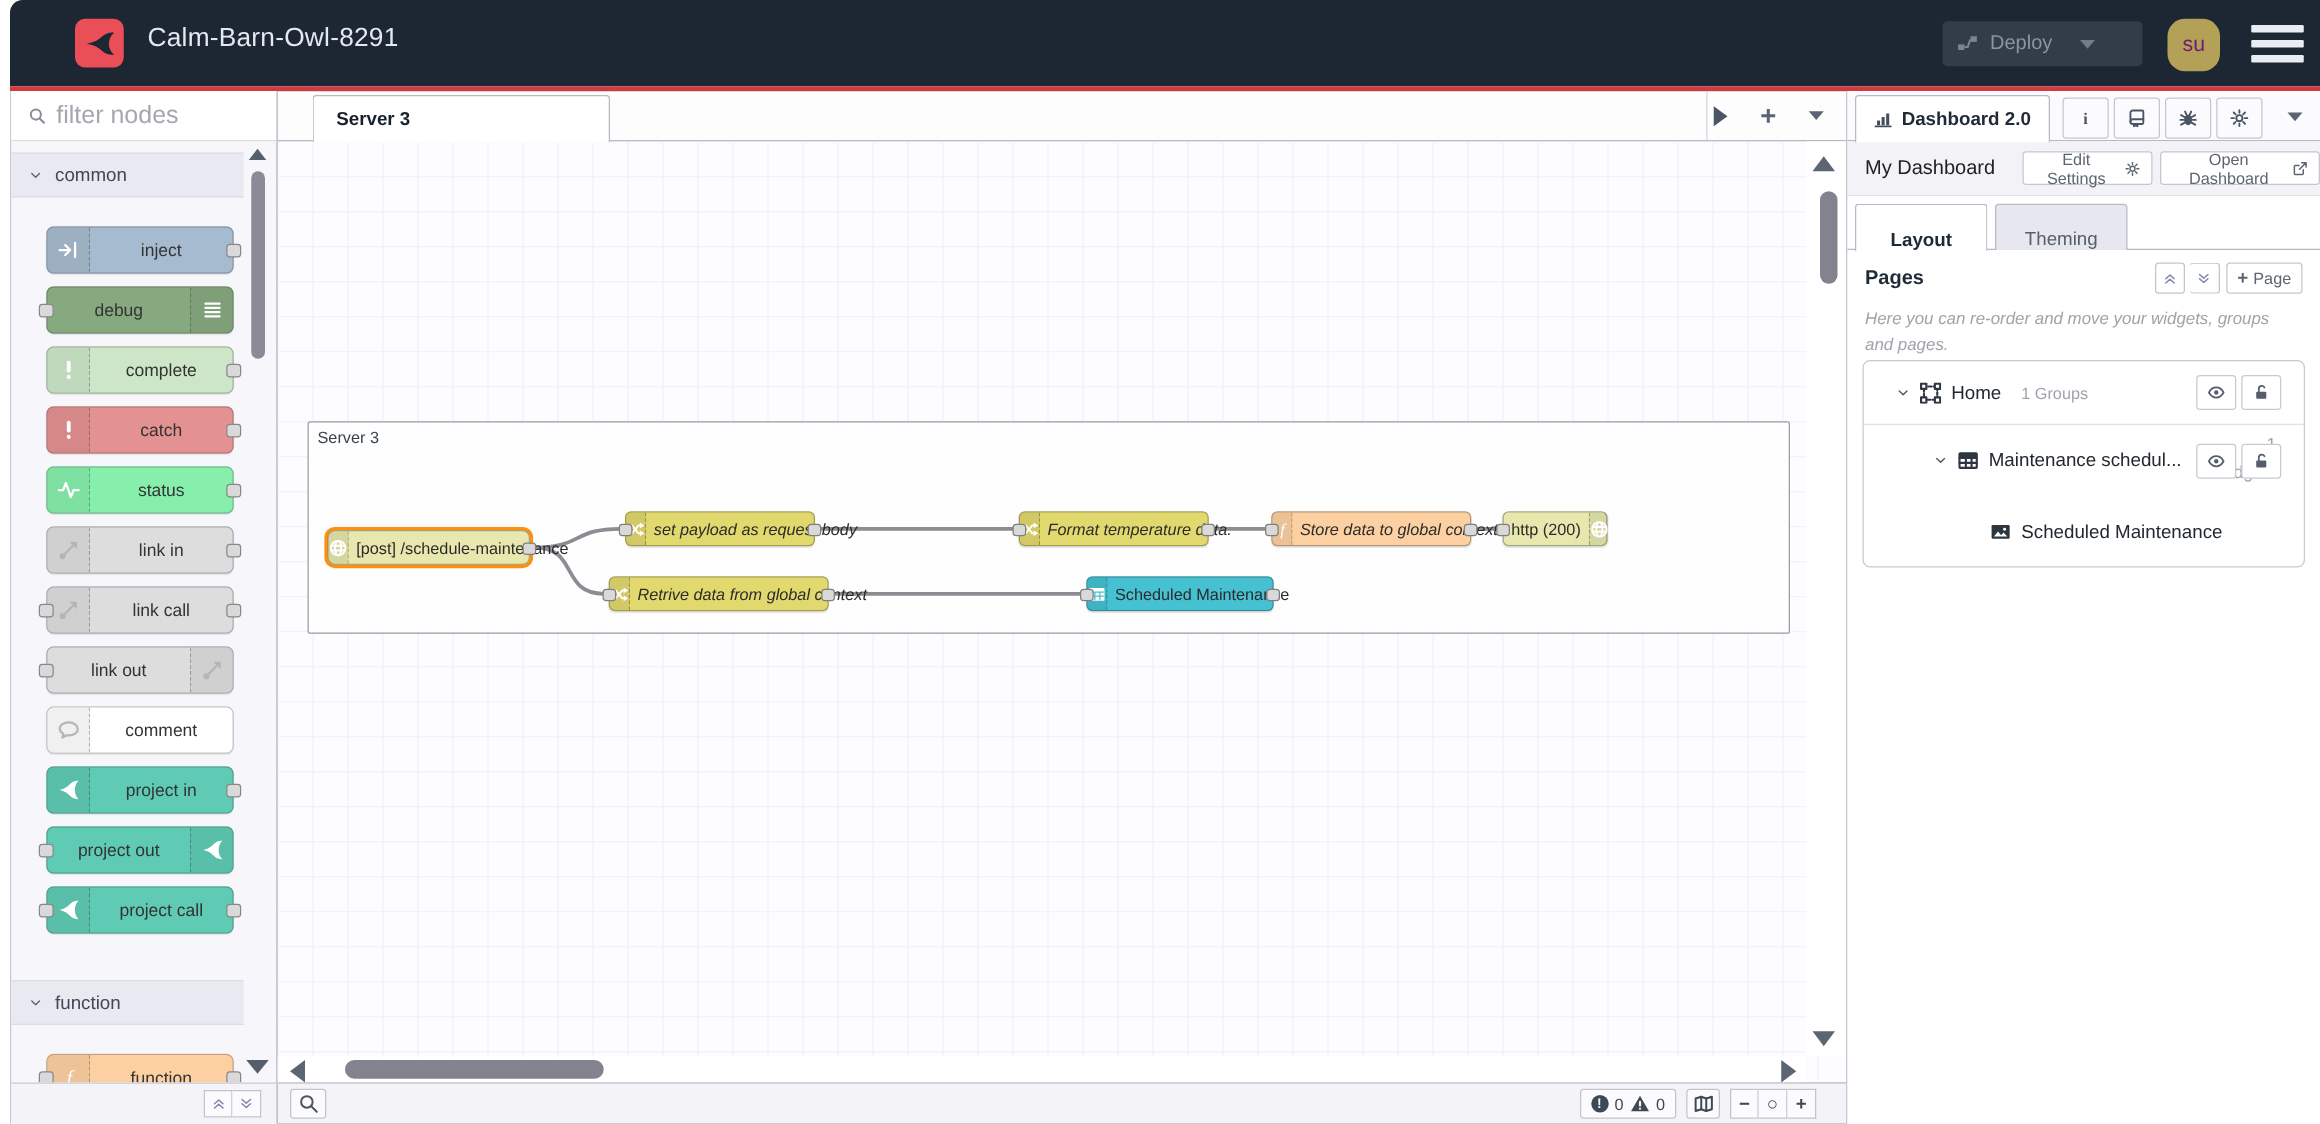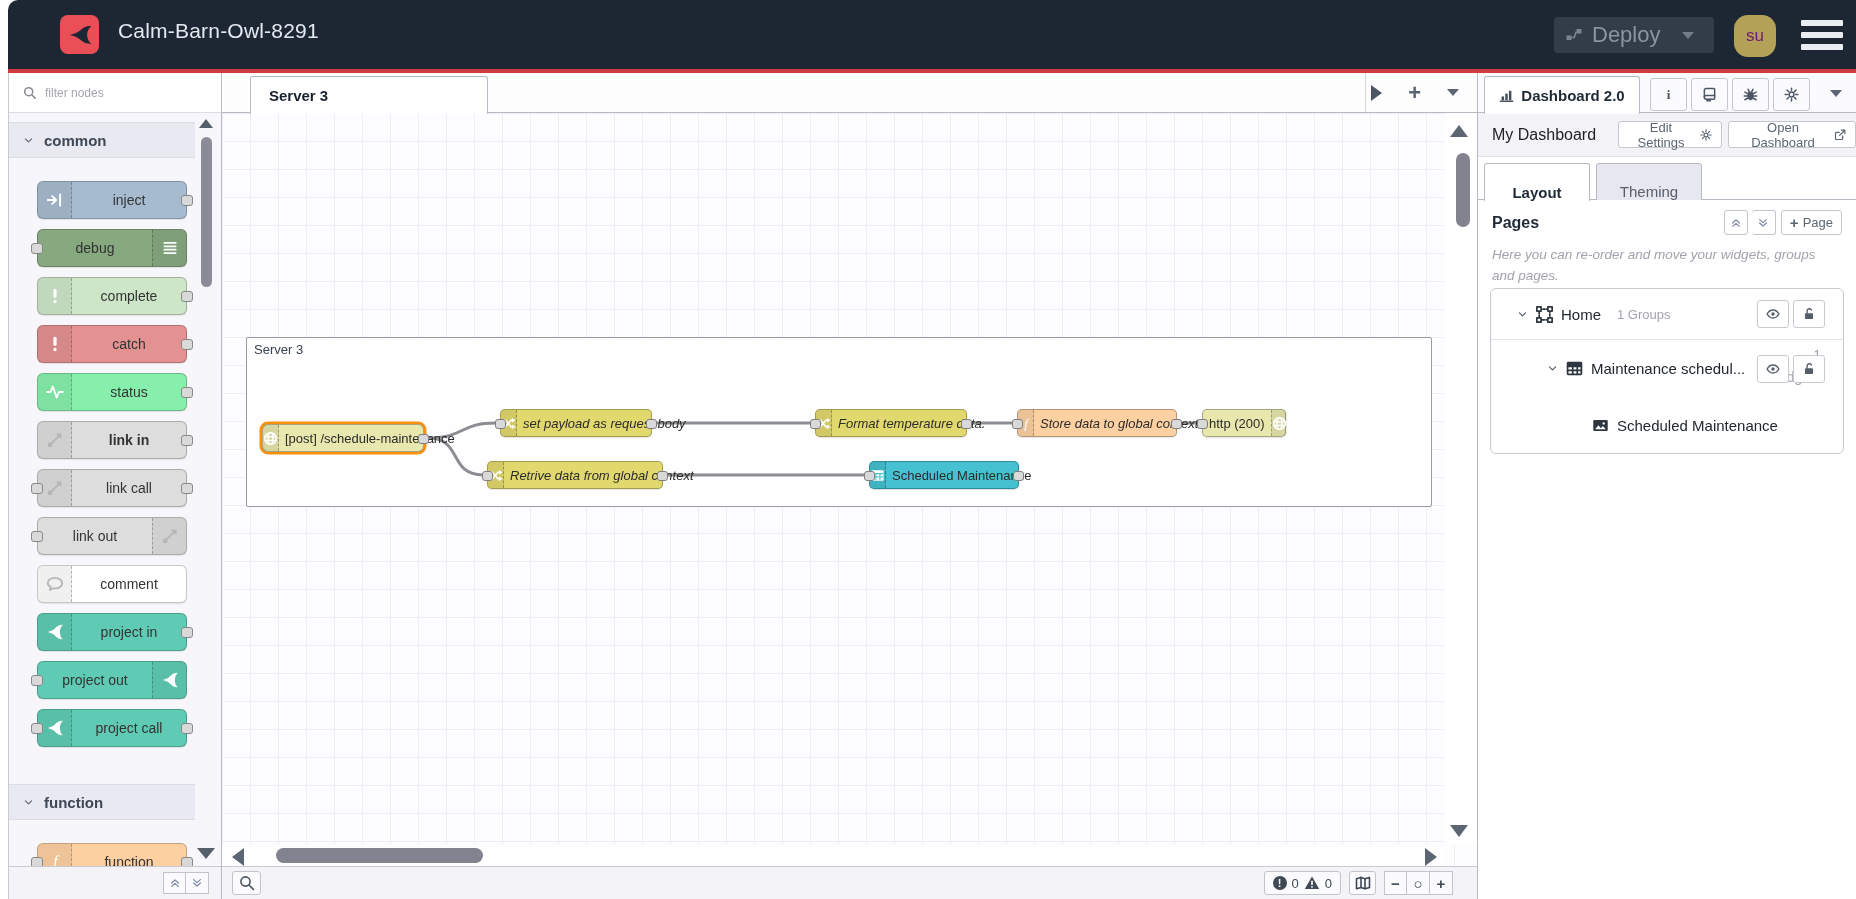--- a/index.html
+++ b/index.html
@@ -9,47 +9,47 @@
 
   
   .header { position:absolute; left:8px; right:0; top:0; height:69px;
     background:#1d2633; border-top-left-radius:10px; }
   .redline { position:absolute; left:8px; right:0; top:69px; height:4px; background:#cf3c40; }
   .logo { position:absolute; left:52px; top:15px; width:39px; height:39px;
     background:#ea4f57; border-radius:8px; display:flex; align-items:center; justify-content:center; }
   .logo svg { width:26px; height:26px; }
   .app-title { position:absolute; left:110px; top:19px; font-size:21px; color:#e4e9f0; letter-spacing:.2px; }
   .deploy { position:absolute; left:1546px; top:17px; width:160px; height:36px; background:#333d49;
-    border-radius:4px; display:flex; align-items:center; color:#8b95a1; font-size:22px; }
+    border-radius:4px; display:flex; align-items:center; color:#8b95a1; font-size:16px; }
   .deploy .ic { margin:0 10px 0 12px; color:#7b848f; }
   .deploy .caret { margin-left:22px; }
   .caret { width:0; height:0; border-left:6px solid transparent; border-right:6px solid transparent;
     border-top:7px solid #737d89; display:inline-block; }
   .avatar { position:absolute; left:1726px; top:15px; width:42px; height:42px; background:#b2a156;
     border-radius:14px; display:flex; align-items:center; justify-content:center;
     color:#701a75; font-size:17px; }
   .hamburger { position:absolute; left:1793px; top:20px; width:42px; height:30px; cursor:pointer; }
   .hamburger i { display:block; height:6px; background:#e9edf2; border-radius:1px; margin-bottom:6px; }
 
   
   .ic { display:inline-flex; width:16px; height:16px; align-items:center; justify-content:center; flex:none; }
   .ic svg { width:100%; height:100%; }
 
   
   .palette { position:absolute; left:8px; top:73px; width:214px; bottom:0;
     border-left:1px solid #c9c9d2; border-right:1px solid #b9b9c4; background:#f7f7fb; }
   .palette-search { position:absolute; left:0; right:0; top:0; height:40px; background:#fff;
     border-bottom:1px solid #dcdce4; display:flex; align-items:center; padding-left:14px; color:#9a9aa4; }
   .palette-search .ic { color:#8b8b95; margin-right:8px; width:14px; height:14px; }
-  .palette-search input { border:none; outline:none; background:transparent; font-size:12px; width:150px;
+  .palette-search input { border:none; outline:none; background:transparent; font-size:20px; width:150px;
     font-family:"Liberation Sans",sans-serif; color:#444; }
   .palette-search input::placeholder { color:#a6a6b0; }
   .palette-scroll { position:absolute; left:0; right:26px; top:40px; bottom:33px; overflow:hidden; padding-top:9px; }
   .cat-header { height:36px; background:#e9e9f1; border-top:1px solid #dcdce6; border-bottom:1px solid #dcdce6;
-    display:flex; align-items:center; padding-left:14px; color:#3e4857; font-weight:bold; font-size:15px; }
+    display:flex; align-items:center; padding-left:14px; color:#3e4857; font-weight:normal; font-size:15px; }
   .cat-header .ic { width:11px; height:11px; margin-right:10px; color:#5a6472; }
   .cat-list { padding:23px 0 27px; }
   .pal-node { position:relative; width:150px; height:38px; margin:0 0 10px 28px; border-radius:6px;
     border:1px solid rgba(0,0,0,.22); font-size:14px; color:#333; display:flex; cursor:move;
     box-shadow:0 1px 1px rgba(0,0,0,.08); }
   .pal-node .nlabel { flex:1; display:flex; align-items:center; justify-content:center; padding:0 4px;
     white-space:nowrap; overflow:hidden; }
   .pal-node .istrip { width:34px; background:rgba(0,0,0,.06); display:flex; align-items:center; justify-content:center; color:#fff; }
   .pal-node .istrip.left  { border-right:1px dashed rgba(0,0,0,.25); border-radius:5px 0 0 5px; }
   .pal-node .istrip.right { border-left:1px dashed rgba(0,0,0,.25); border-radius:0 5px 5px 0; }
@@ -292,21 +292,21 @@
             <div class="istrip left" style="color:#fff;">
               <span class="ic">
                 <svg viewBox="0 0 16 16">
                   <path d="M1 8h3l2-5 3.5 10 2-5H15" stroke="currentColor" fill="none" stroke-width="1.6" stroke-linecap="round" stroke-linejoin="round"></path>
                 </svg>
               </span>
             </div>
             <div class="nlabel">status</div>
             <span class="pport out"></span>
           </div>
-          <div class="pal-node" style="background: rgb(221, 221, 221); font-weight: bold;">
+          <div class="pal-node" style="background: rgb(221, 221, 221);">
             <div class="istrip left" style="color:#b5b5b5;">
               <span class="ic">
                 <svg viewBox="0 0 16 16">
                   <circle cx="3.6" cy="12.4" r="2.1" fill="currentColor"></circle>
                   <path d="M5.2 10.8 11 5" stroke="currentColor" fill="none" stroke-width="1.6" stroke-linecap="round" stroke-linejoin="round"></path>
                   <path d="M8.6 2.2h5.2v5.2z" fill="currentColor"></path>
                 </svg>
               </span>
             </div>
             <div class="nlabel">link in</div>

